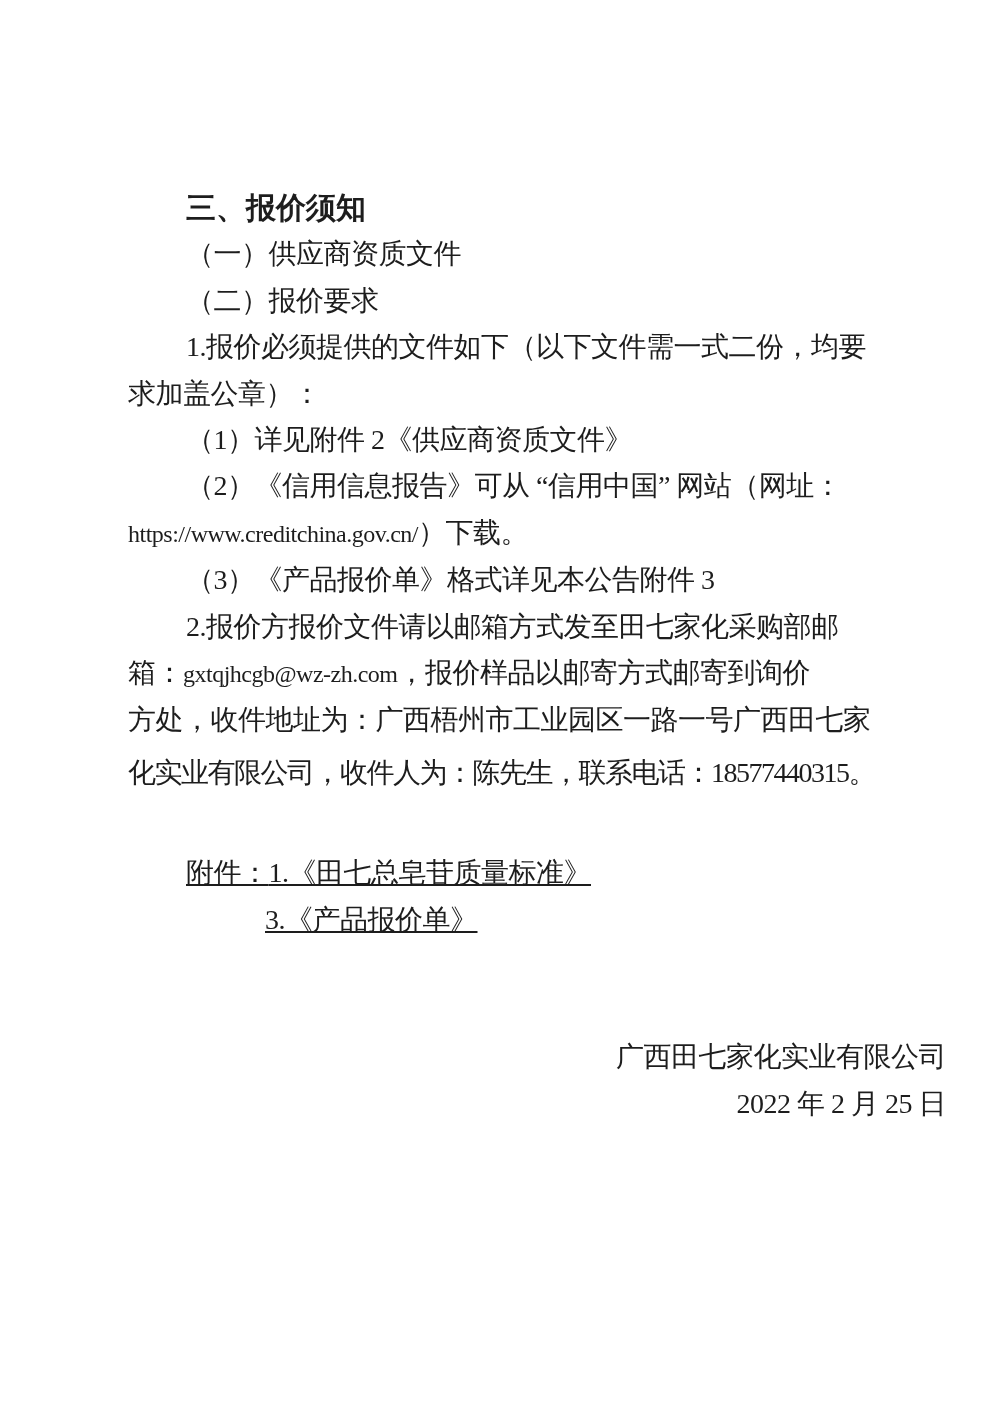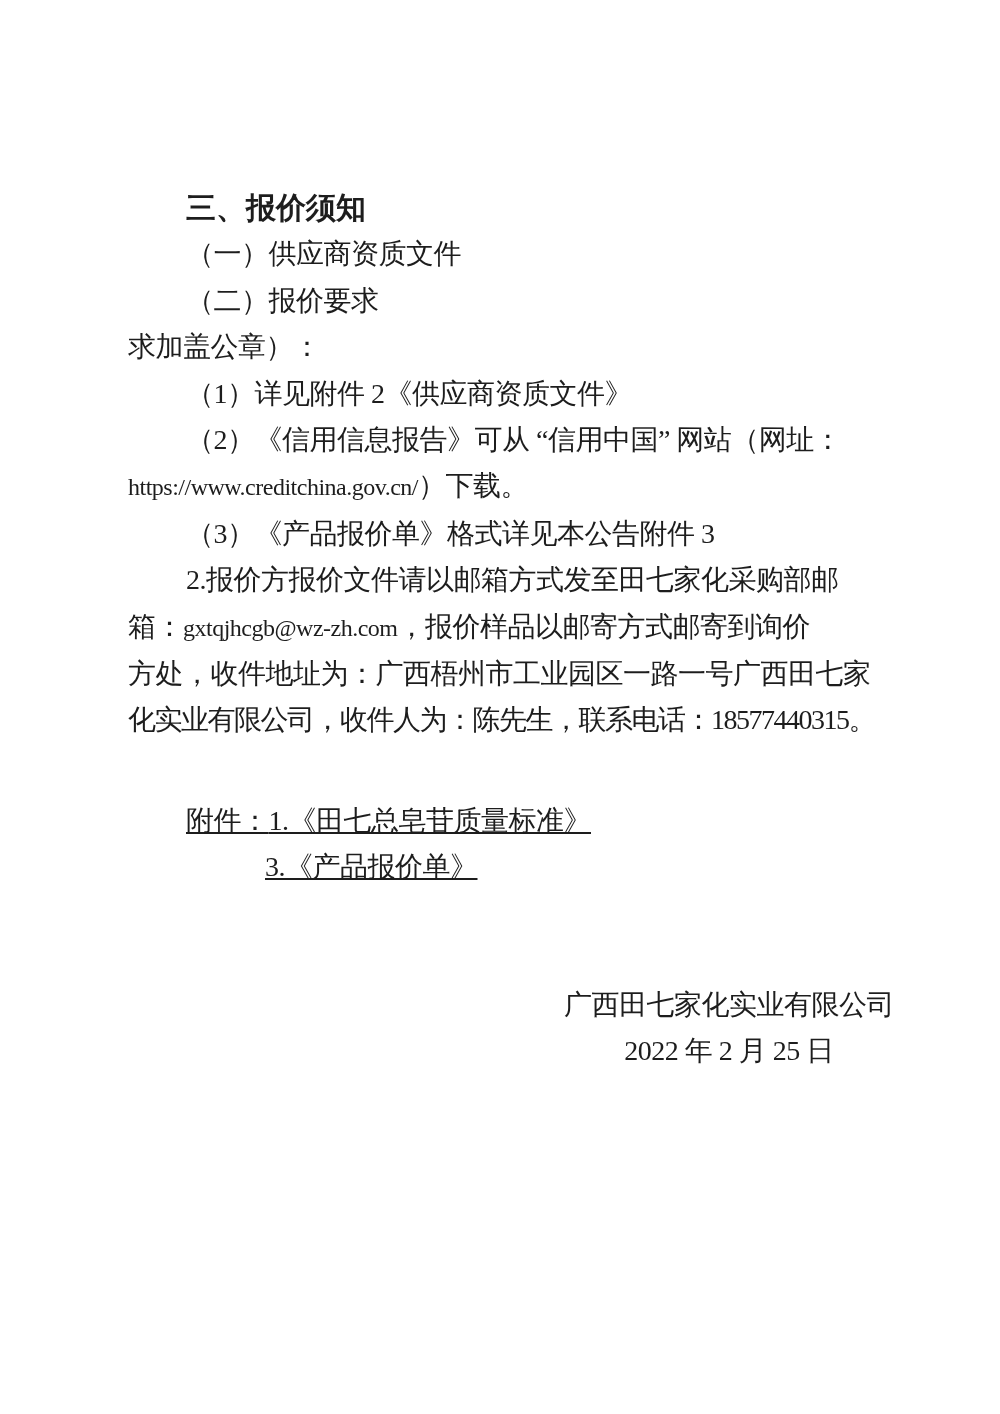--- a/index.html
+++ b/index.html
@@ -7,56 +7,56 @@
     padding: 0;
     background: #ffffff;
   }
   .page {
     position: relative;
     width: 1000px;
     height: 1128px;
     margin: 0 auto;
     background: #ffffff;
     box-sizing: border-box;
-    padding: 185px 118px 0 128px;
+    padding: 185px 66px 0 128px;
     font-family: "Liberation Serif", "DejaVu Serif", serif;
     color: #1d1d1d;
     overflow: hidden;
   }
   .line {
     margin: 0;
     font-size: 28px;
     line-height: 46.4px;
     letter-spacing: -0.5px;
     white-space: nowrap;
   }
   .indent { text-indent: 58px; }
   .indent-deep { text-indent: 137px; }
-  .tight { letter-spacing: -1.5px; }
+  .tight { letter-spacing: -1.5px; margin-top: 6px; }
   .doc-title {
     margin: 0;
     font-family: "Liberation Sans", "DejaVu Sans", sans-serif;
     font-weight: 700;
     font-size: 30px;
     line-height: 46.4px;
     text-indent: 58px;
     white-space: nowrap;
   }
   .mono {
     font-family: Liberation Serif, serif;
     font-size: 24px;
     letter-spacing: -0.5px;
   }
   .attachments-block { margin-top: 54px; text-decoration: underline; }
   .signature-block {
     margin-top: 91px;
     margin-left: auto;
     margin-right: -12px;
     width: max-content;
-    text-align: center;
+    text-align: right;
   }
   .page-footer {
     margin-top: 47px;
     margin-left: 5px;
     width: max-content;
     font-size: 22px;
     letter-spacing: 4px;
     line-height: 30px;
   }
 </style>
@@ -65,20 +65,21 @@
 
 <div class="page">
 
   <h2 class="doc-title">三、报价须知</h2>
 
   <p class="line indent">（一）供应商资质文件</p>
 
 
   <p class="line indent">（二）报价要求</p>
 
+  <p class="line indent">1.报价必须提供的文件如下（以下文件需一式二份，均要</p>
   <p class="line">求加盖公章）：</p>
 
   <p class="line indent">（1）详见附件 2《供应商资质文件》</p>
 
   <p class="line indent">（2）《信用信息报告》可从 “信用中国” 网站（网址：</p>
   <p class="line"><span class="mono">https://www.creditchina.gov.cn/</span><span>）下载。</span></p>
 
   <p class="line indent">（3）《产品报价单》格式详见本公告附件 3</p>
 
   <p class="line indent">2.报价方报价文件请以邮箱方式发至田七家化采购部邮</p>

